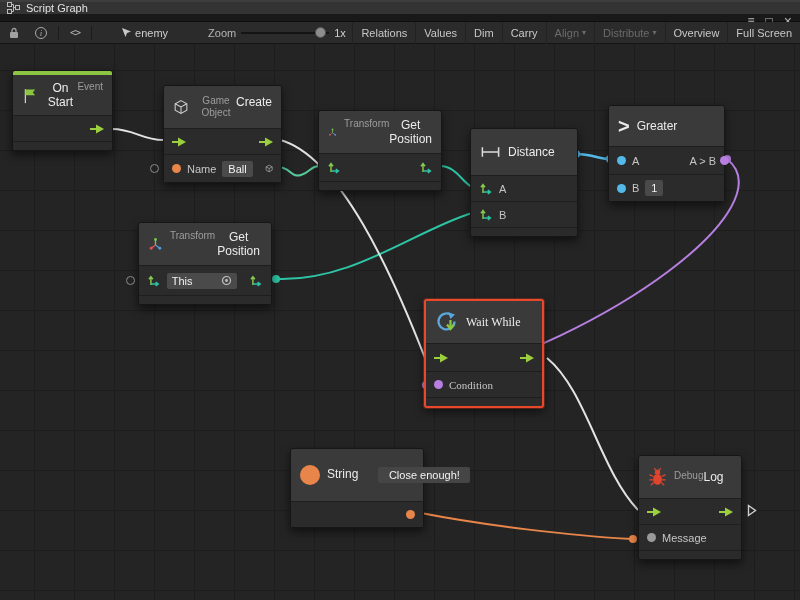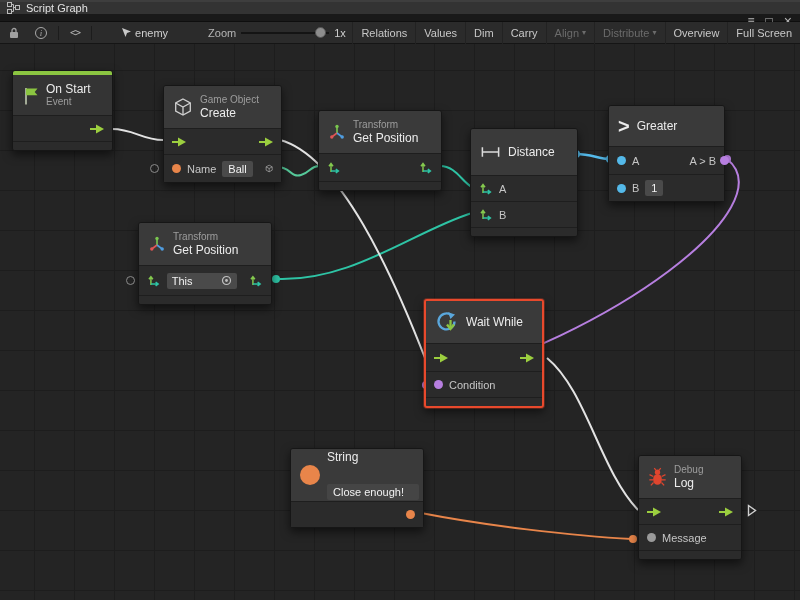--- a/index.html
+++ b/index.html
@@ -31,30 +31,30 @@
 
   
   .canvas { position:absolute; left:0; top:44px; width:800px; height:556px; background:#242424;
     background-image:linear-gradient(#1d1d1d 1px,transparent 1px),linear-gradient(90deg,#1d1d1d 1px,transparent 1px);
     background-size:40px 40px; background-position:-6px -14px; overflow:hidden; }
   .wires { position:absolute; left:0; top:0; z-index:1; }
 
   
   .node { position:absolute; z-index:2; background:#2e2e2e; border:1px solid #161616; border-radius:3px; box-shadow:0 4px 10px rgba(0,0,0,.55); color:#c8c8c8; }
   .node-header { display:flex; align-items:center; gap:7px; padding:0 9px; background:#3a3a3a; border-radius:2px 2px 0 0; }
-  .hdr-text { display:flex; flex-direction:column; line-height:1.2; }
+  .hdr-text { display:flex; flex-direction:row; line-height:1.2;text-align:center; }
   .node-cat { font-size:10px; color:#9d9d9d; }
   .node-title { font-size:12px; color:#ececec; }
   .node-row { position:relative; display:flex; align-items:center; gap:6px; padding:0 8px; background:#2b2b2b; border-top:1px solid #1e1e1e; font-size:11px; color:#c6c6c6; }
   .node-footer { height:9px; background:#2b2b2b; border-top:1px solid #1e1e1e; border-radius:0 0 2px 2px; }
   .dot { width:9px; height:9px; border-radius:50%; flex:none; }
   .spacer { flex:1; }
   .field { background:#4a4a4a; border-radius:2px; padding:1px 6px; font-size:11px; color:#f2f2f2; line-height:14px; }
   .dropdown { display:flex; align-items:center; gap:6px; background:#4a4a4a; border-radius:2px; padding:1px 5px; font-size:11px; color:#f2f2f2; line-height:14px; }
-  .selected { border:2px solid #e8492c; box-shadow:0 0 0 1px rgba(232,73,44,.3), 0 4px 10px rgba(0,0,0,.55); }
+  .selected { border:2px solid #e8492c; box-shadow:0 0 0 1px rgba(232,73,44,.3), 0 4px 10px rgba(0,0,0,.55);font-family:Liberation Serif, serif; }
   .accent { height:4px; background:#8bc541; border-radius:2px 2px 0 0; }
   .loose-port { position:absolute; width:9px; height:9px; border-radius:50%; border:1.5px solid #8a8a8a; background:transparent; }
   .big-gt { font-size:20px; color:#ececec; font-weight:bold; line-height:1; }
   .string-circle { width:20px; height:20px; border-radius:50%; background:#e8854a; flex:none; }
   .flow-continue { position:absolute; z-index:2; }
 </style>
 </head>
 <body>
 
 <svg width="0" height="0" style="position:absolute" aria-hidden="true">

